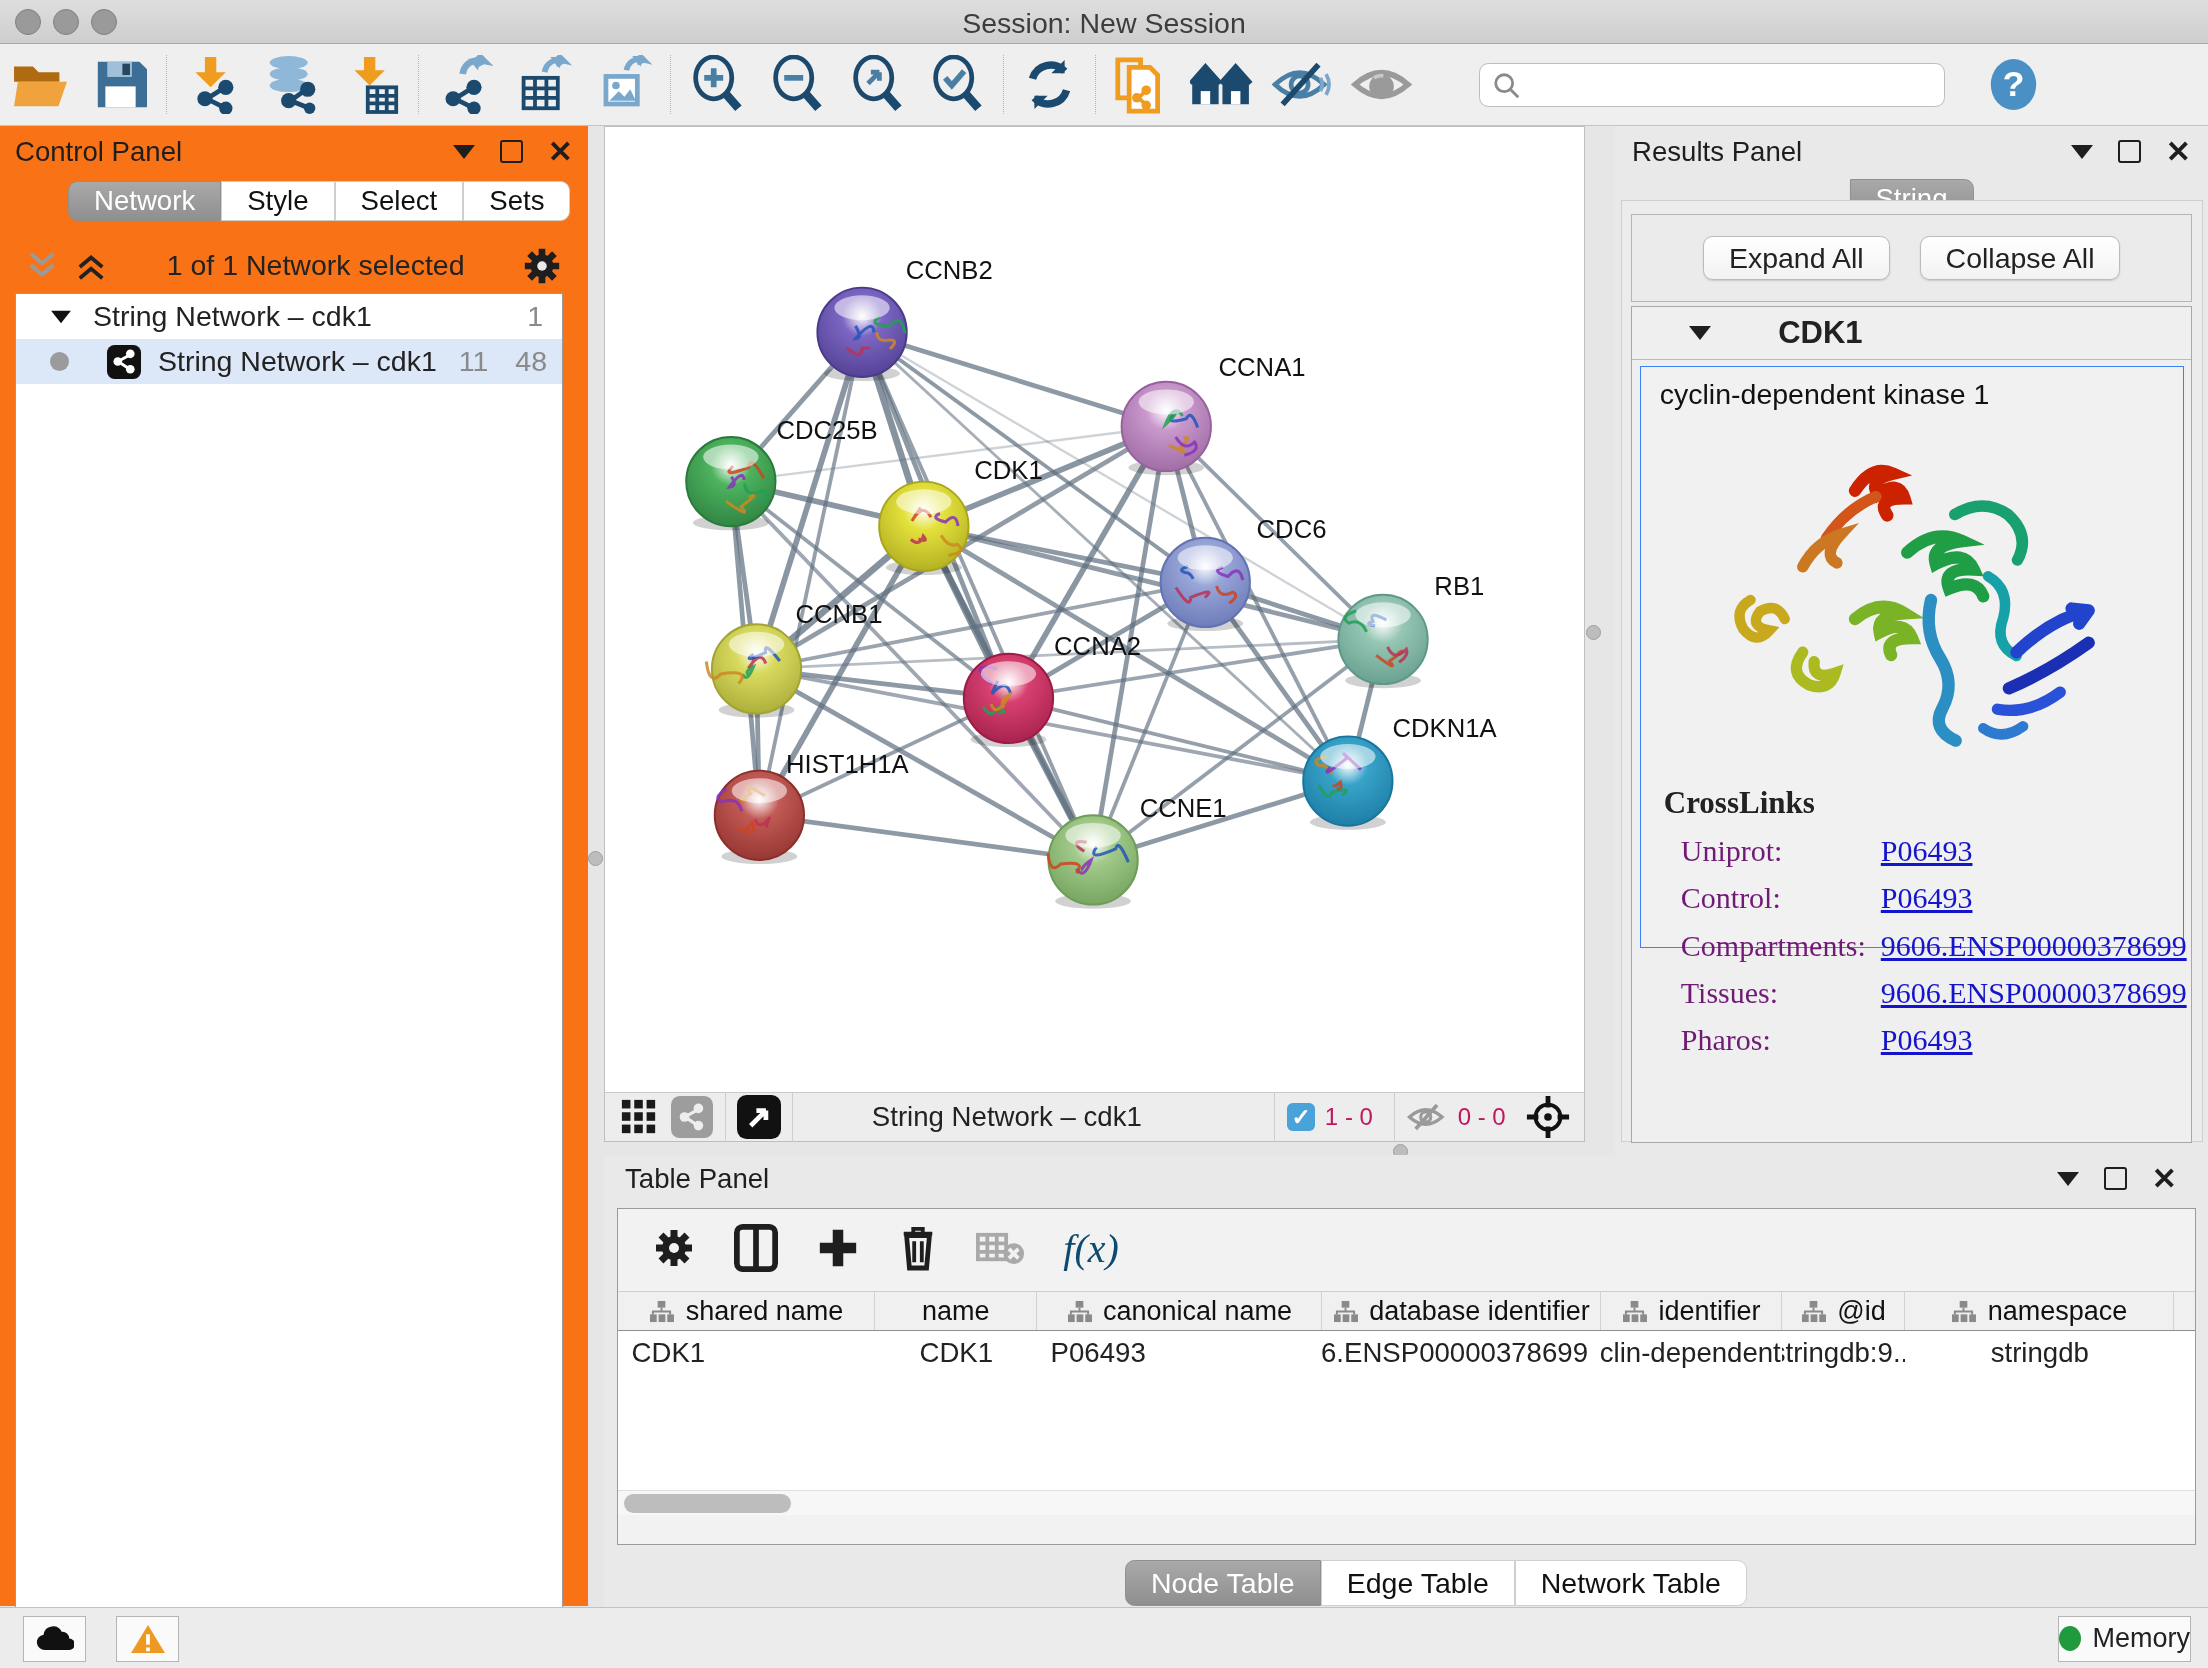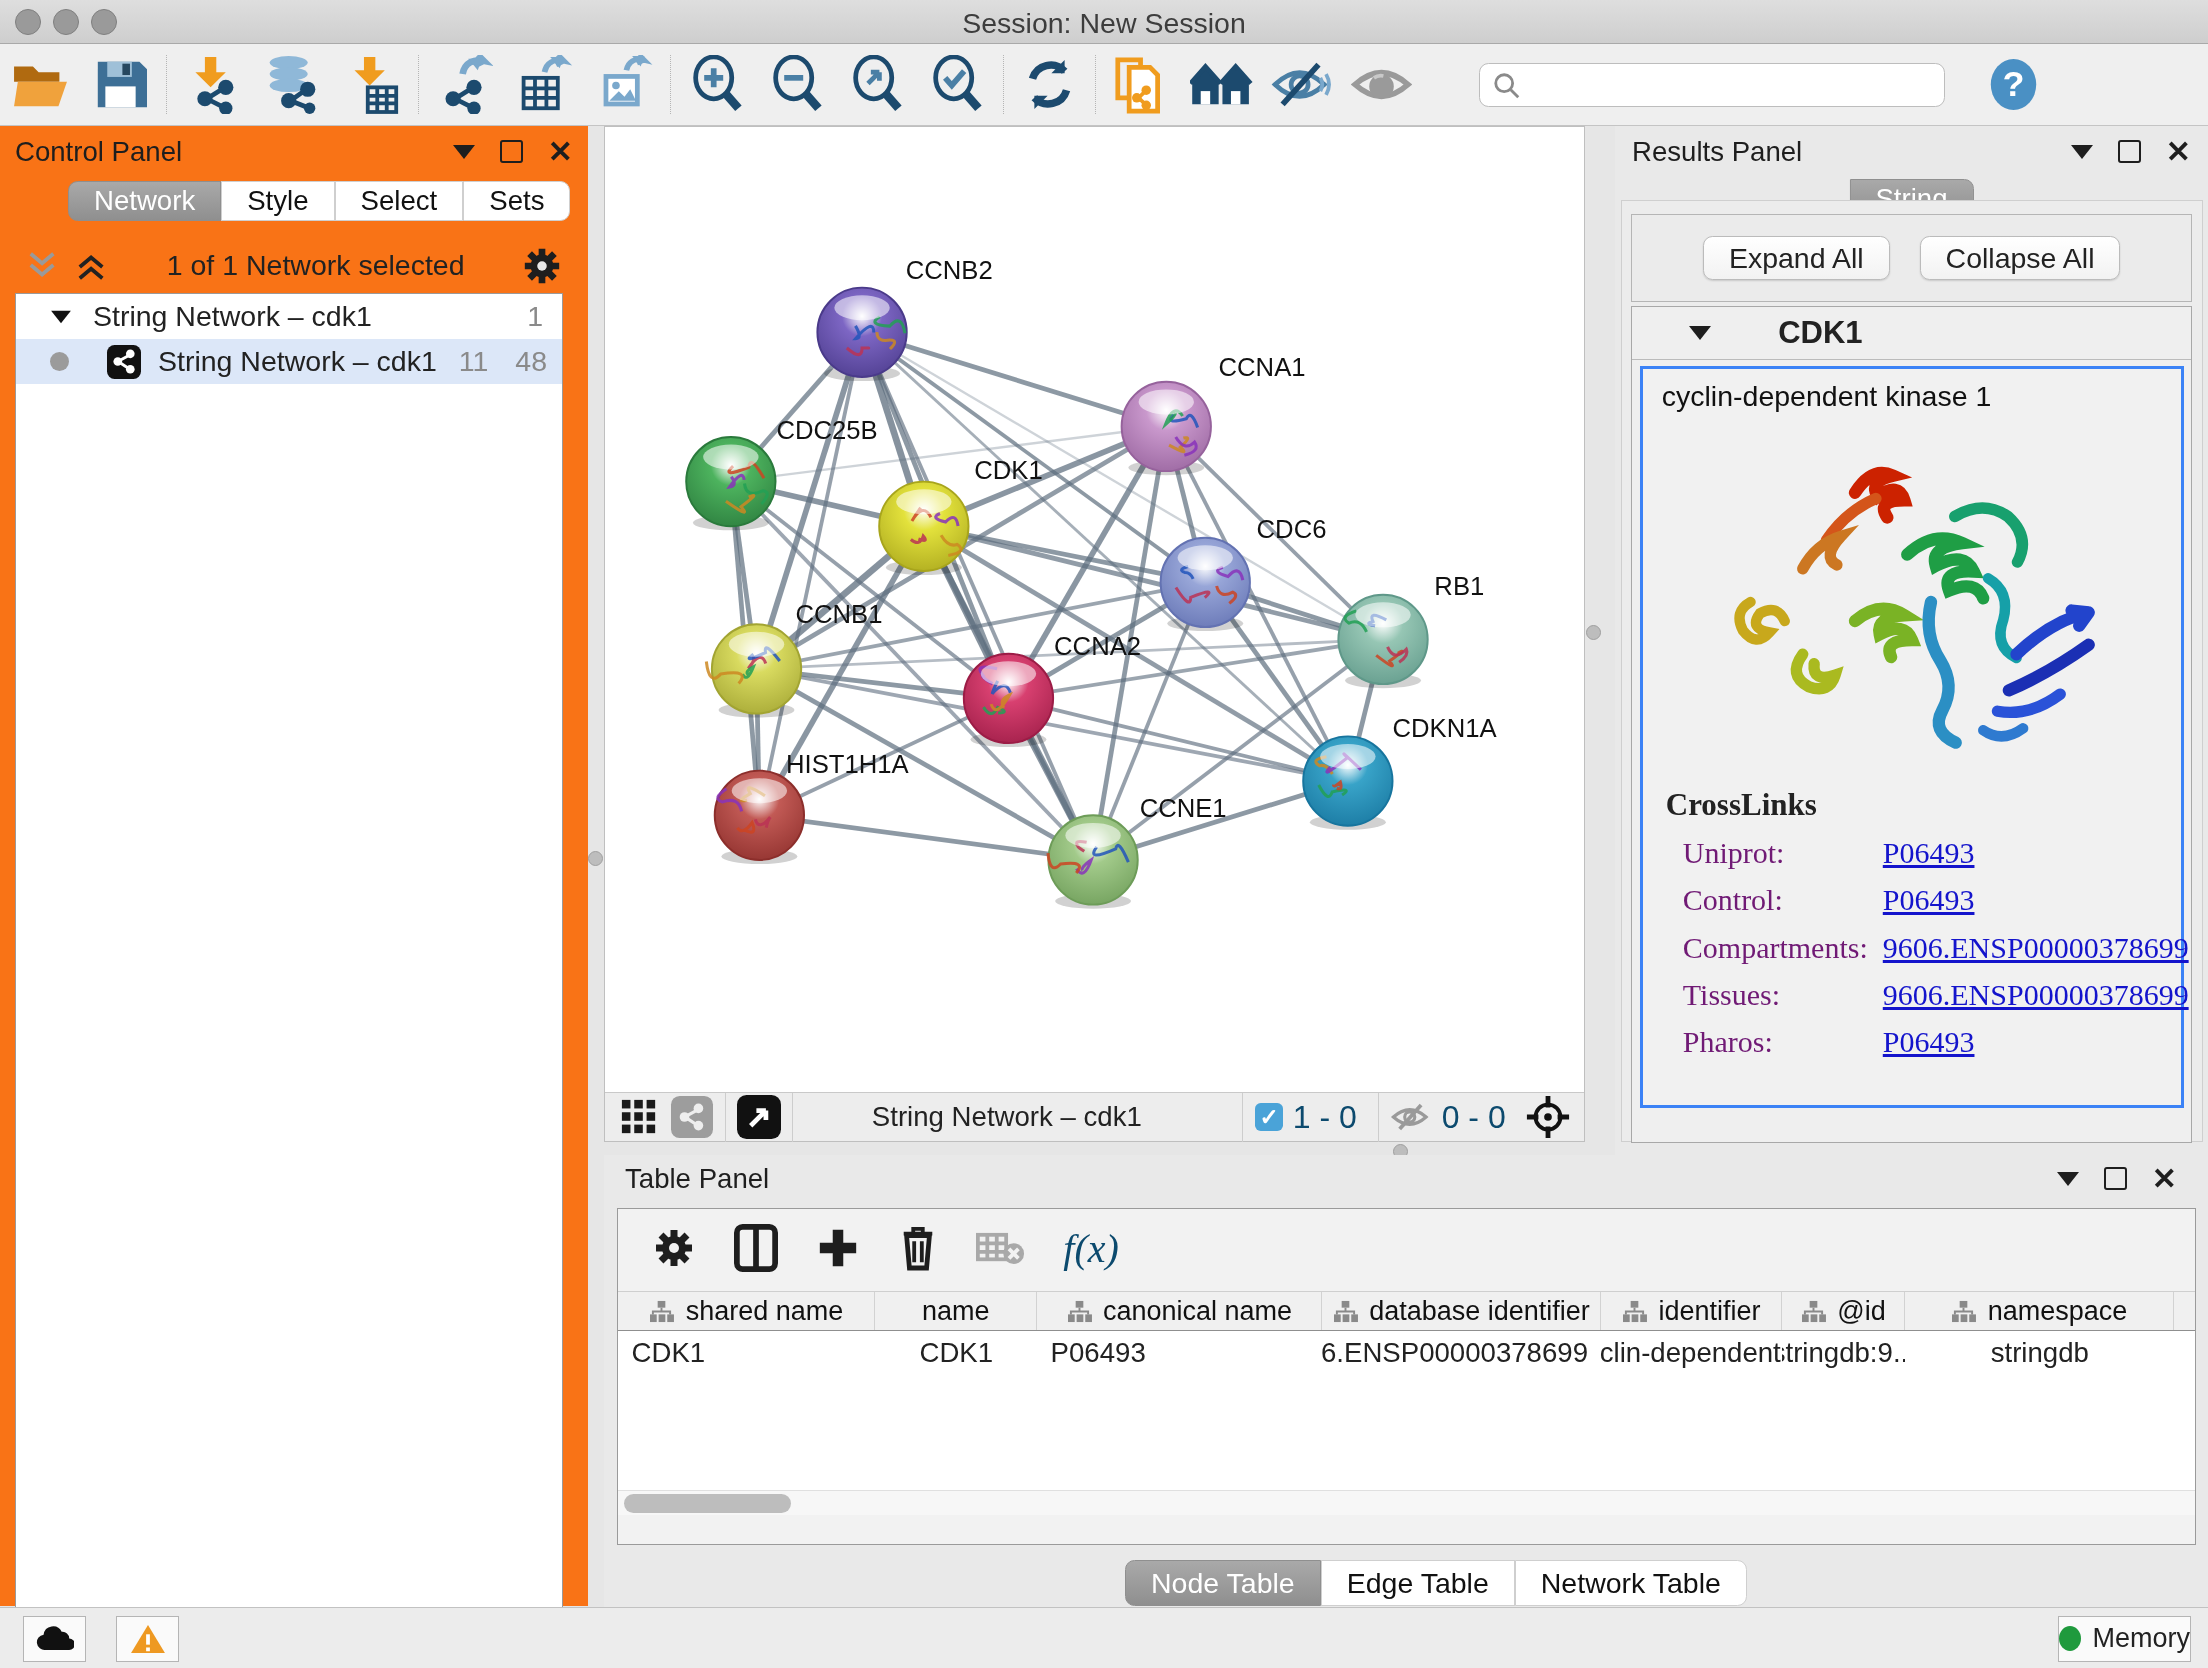--- a/index.html
+++ b/index.html
@@ -58,40 +58,40 @@
   .net-glyph { width:34px; height:34px; background:#111; border-radius:7.6px; position:relative; flex:0 0 auto; }
   .net-glyph svg { position:absolute; left:3.8px; top:3.8px; }
   
   #network-view { position:absolute; left:604px; top:126px; width:981px; height:1016px;
     background:#fff; border:1px solid #bfbfbf; }
   #net-svg { position:absolute; left:0; top:0; }
   #net-footer { position:absolute; left:0; bottom:0; width:100%; height:49px;
     background:#ededed; border-top:1px solid #c9c9c9; display:flex; align-items:center; }
   .nf-sep { width:0; height:49px; border-left:1px solid #cdcdcd; margin:0 11.4px; }
   #net-footer .name { font-size:27.6px; color:#222; margin-left:67px; }
-  .nf-count { font-size:32px; color:#0c4a6e; margin:0 9.5px; }
+  .nf-count { font-size:24px; color:#be185d; margin:0 9.5px; }
   .checkbox { width:28.5px; height:28.5px; background:#4aa3d8; border-radius:5.7px; color:#fff;
     font-size:23px; font-weight:bold; display:flex; align-items:center; justify-content:center; }
   
   .handle-dot { position:absolute; width:15px; height:15px; border-radius:50%; background:#bdbdbd; border:1px solid #9f9f9f; }
   
   #results-panel { position:absolute; left:1615px; top:126px; width:593px; height:1029px; background:#e9e9e9; }
   #results-panel .panel-title-row { padding:9.5px 17px 0 17px; }
   #rp-tab { position:absolute; left:50%; top:53px; transform:translateX(-50%); }
   #rp-body { position:absolute; left:5.7px; top:74px; width:582px; height:942px; background:#ececec; border:1px solid #cfcfcf; }
   #rp-buttons { margin:13.3px 9.5px 0 9.5px; border:1.9px solid #b5b5b5; background:#ebebeb;
     display:flex; justify-content:center; gap:30px; padding:21px 0; }
   .rp-btn { min-width:162px; height:44px; background:linear-gradient(#ffffff,#f2f2f2);
     border:1px solid #bbb; border-radius:9.5px; font-size:28.5px; display:flex;
     align-items:center; justify-content:center; padding:0 25px; box-shadow:0 1px 1.9px rgba(0,0,0,.15);text-align:center; }
   #rp-entry { margin:3.8px 9.5px 0 9.5px; border:1.9px solid #a8a8a8; background:#efefef; height:837px; }
   #rp-entry-header { height:53px; display:flex; align-items:center; border-bottom:1px solid #bbb; }
   #rp-entry-header .tri-down { margin-left:57px; }
   #rp-entry-name { font-size:31px; font-weight:bold; margin-left:67px; }
-  #rp-entry-content { margin:5.7px 7.6px; border:3px solid #3b82f6; background:#f1f1f1; height:742px; position:relative; }
+  #rp-entry-content { margin:5.7px 7.6px; border:1px solid #3b82f6; background:#f1f1f1; height:582px; position:relative; }
   #rp-desc { font-size:28.5px; padding:11.4px 0 0 19px; color:#111; }
   #protein-img { position:absolute; left:50%; top:57px; transform:translateX(-50%); }
   #crosslinks { position:absolute; left:23px; top:418px; font-family:"Liberation Serif", serif; font-size:30px; }
   #crosslinks-title { font-weight:bold; font-size:31px; margin-bottom:5.7px; }
   .cl-row { display:flex; margin:13.3px 0 0 17px; }
   .cl-label { width:200px; color:#701a75; }
   .cl-value { color:#1414cc; text-decoration:underline; }
   
   #table-panel { position:absolute; left:604px; top:1155px; width:1605px; height:453px; background:#e9e9e9; }
   #table-panel .panel-title-row { padding:7.6px 17px 0 21px; }

